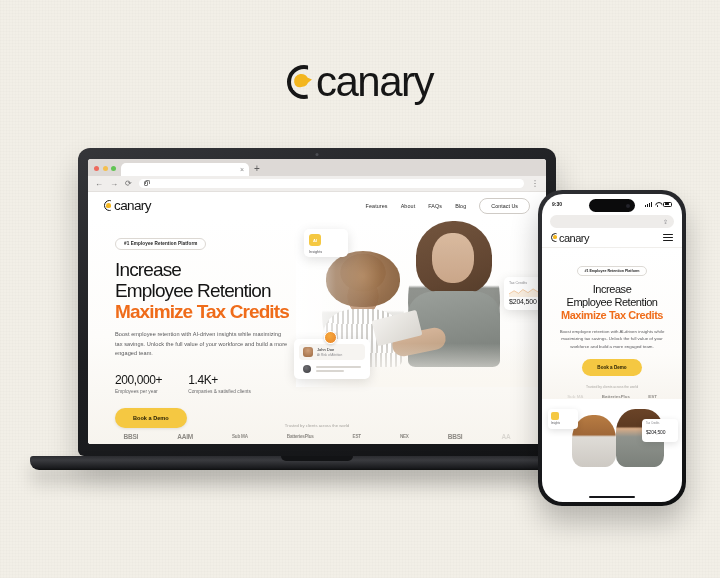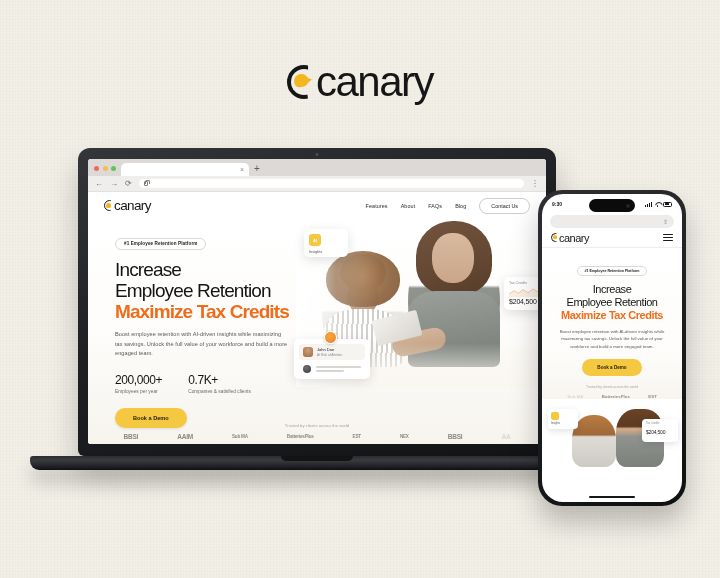--- a/index.html
+++ b/index.html
@@ -357,21 +357,21 @@
               <div class="l2">Employee Retention</div>
               <div class="accent">Maximize Tax Credits</div>
             </div>
             <div id="sub">Boost employee retention with AI-driven insights while maximizing tax savings. Unlock the full value of your workforce and build a more engaged team.</div>
             <div id="stats">
               <div class="stat">
                 <div class="num">200,000+</div>
                 <div class="cap">Employees per year</div>
               </div>
               <div class="stat">
-                <div class="num">0.7K+</div>
+                <div class="num">1.4K+</div>
                 <div class="cap">Companies &amp; satisfied clients</div>
               </div>
             </div>
             <span id="demo-btn">Book a Demo</span>
           </div>
 
           <div id="hero-art">
             <div class="person" id="p1">
               <span class="hair"></span>
                 <span class="shirt"></span>

